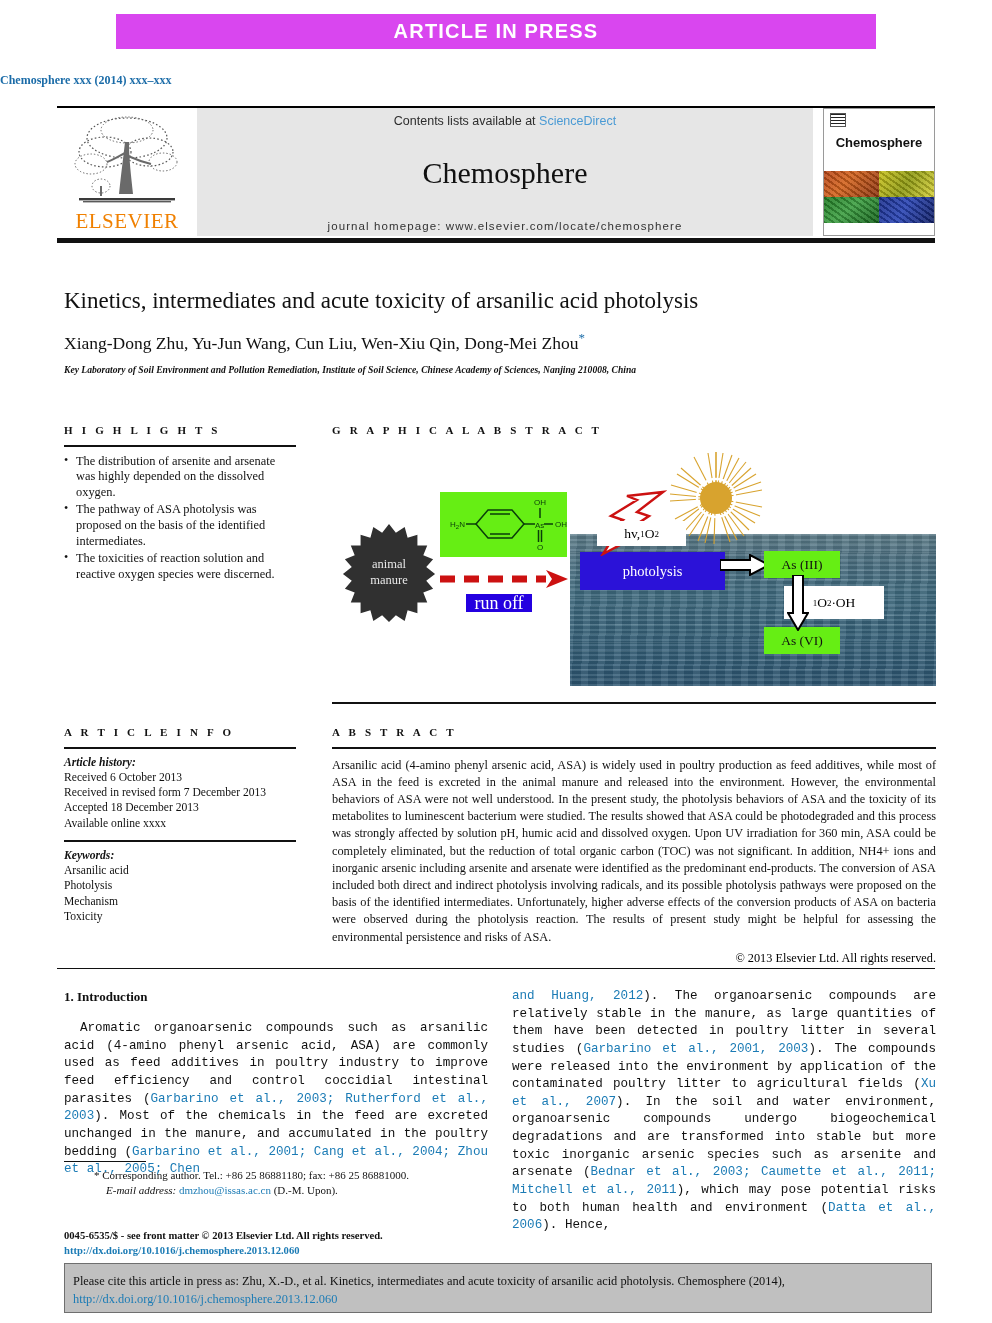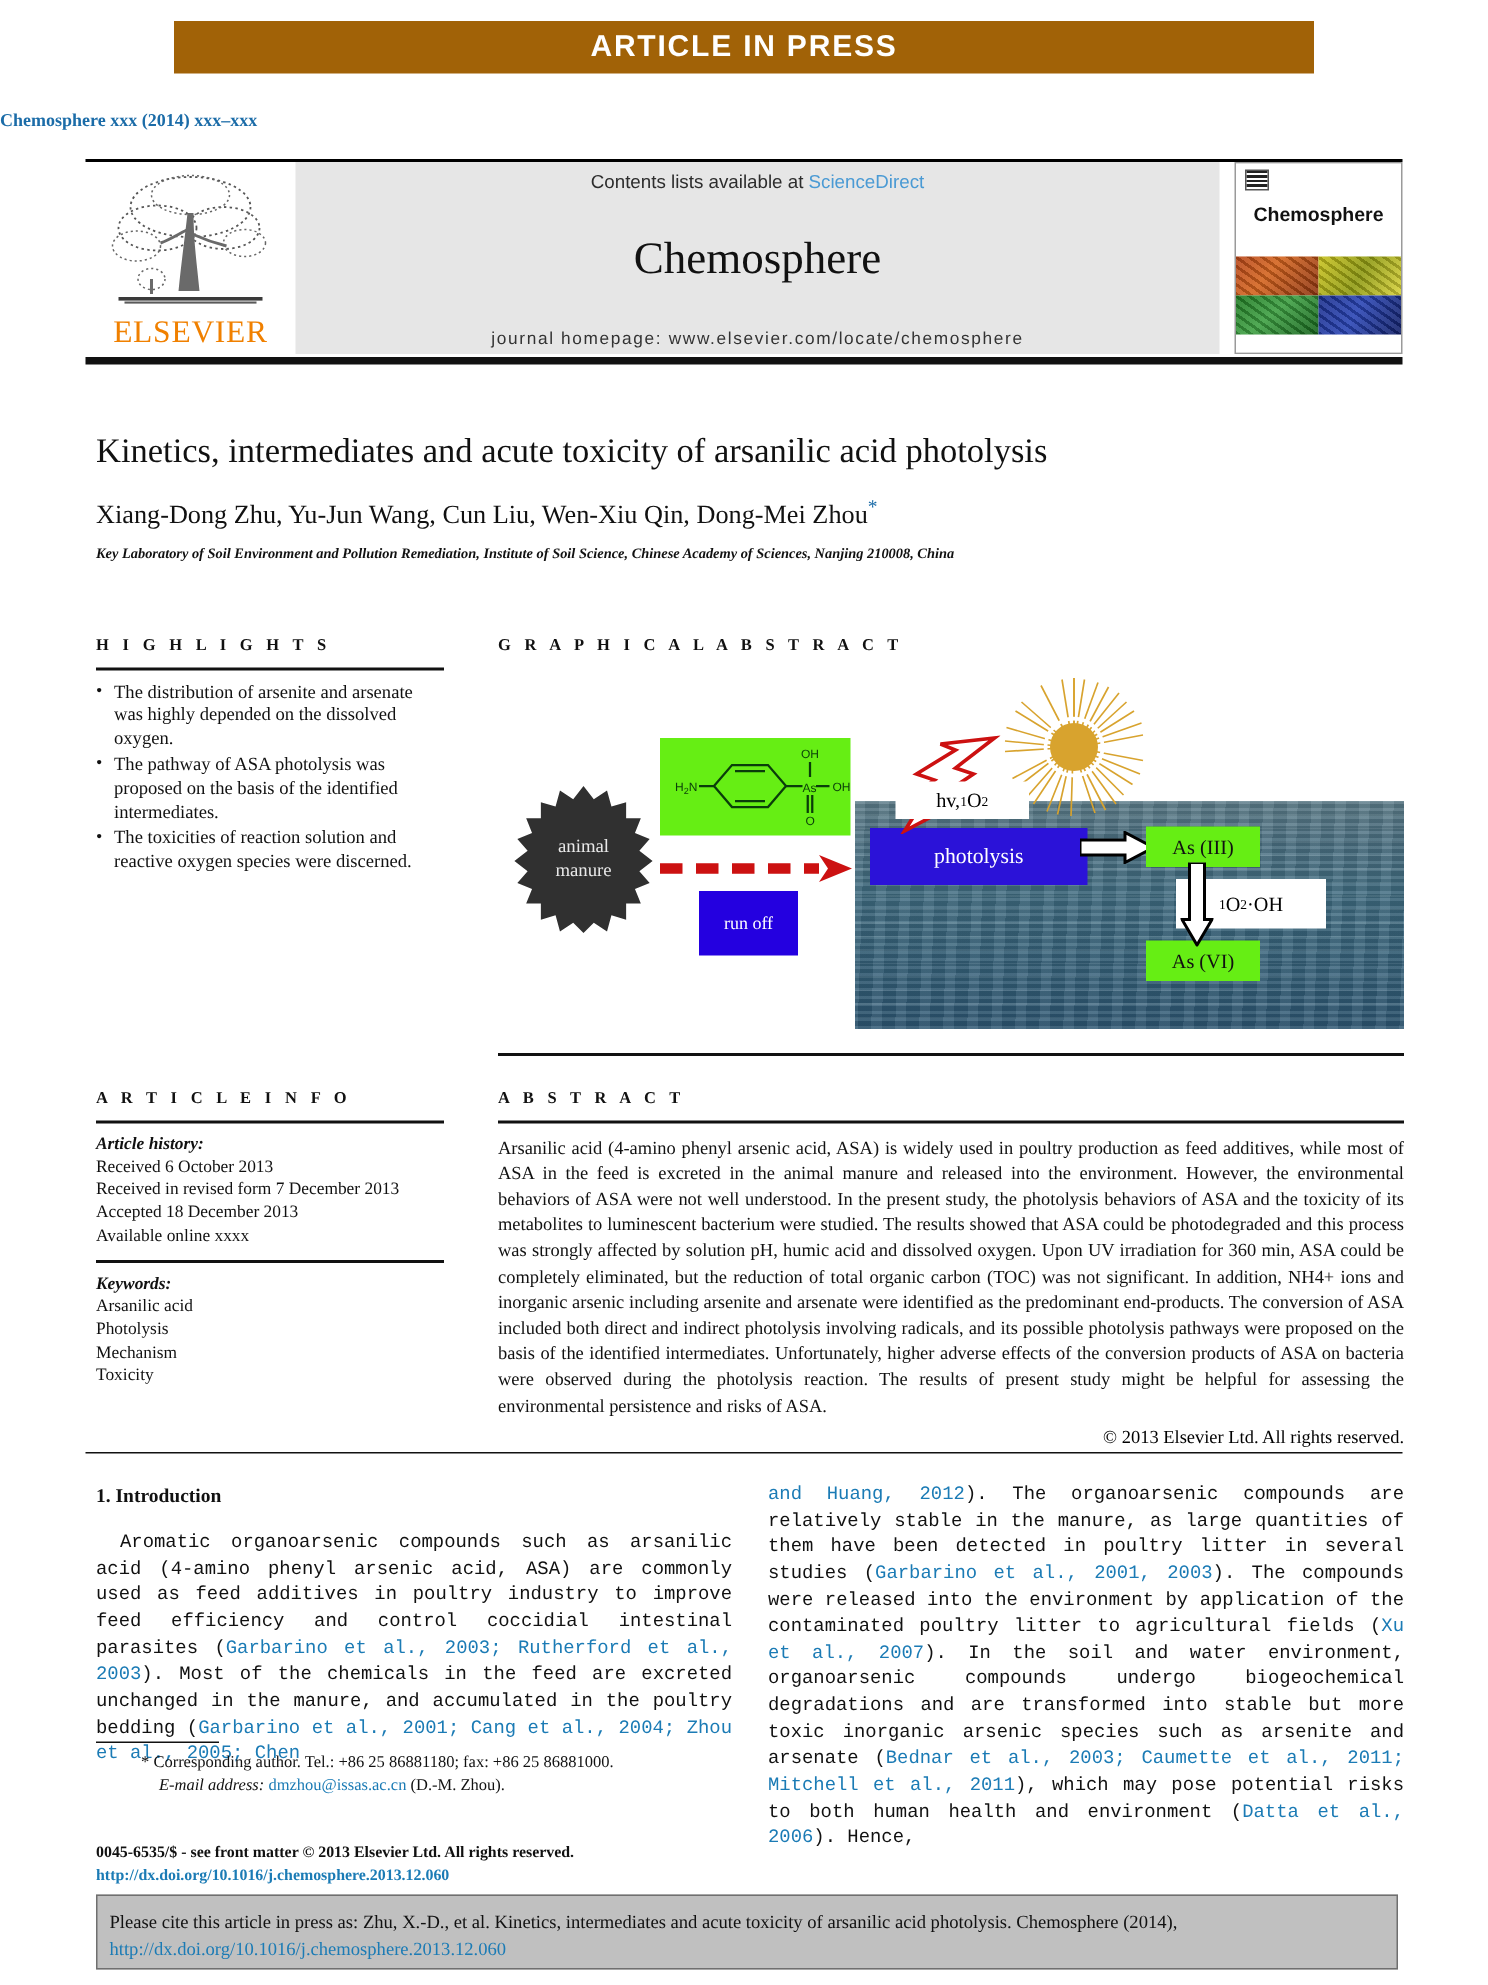--- a/index.html
+++ b/index.html
@@ -10,21 +10,21 @@
     font-family: "Liberation Serif", "DejaVu Serif", serif;
     color:#000;
     position:relative;
     overflow:hidden;
   }
   .page { position:absolute; left:0; top:0; width:992px; height:1323px; }
 
   
   .aip-banner{
     position:absolute; left:116px; top:14px; width:760px; height:35px;
-    background:#a16207;
+    background:#d946ef;
     display:flex; align-items:center; justify-content:center;
   }
   .aip-text{
     font-family:"Liberation Sans","DejaVu Sans",sans-serif;
     font-weight:bold; font-size:20px; color:#ffffff; letter-spacing:1.2px;
   }
 
   
   .runhead{
     position:absolute; left:0; top:73px; width:992px; 
@@ -150,23 +150,23 @@
     z-index:3;
   }
   
   .mol-box{
     position:absolute; left:108px; top:48px; width:127px; height:65px;
     background:#66ee14; z-index:2;
   }
   
   .red-arrow{ position:absolute; left:106px; top:124px; width:132px; height:22px; z-index:4;}
   .runoff-box{
-    position:absolute; left:134px; top:150px; width:66px; height:43px;
+    position:absolute; left:134px; top:150px; width:66px; height:18px;
     background:#2400e0; color:#fff; display:flex; align-items:center; justify-content:center;
-    font-family:"Liberation Serif",serif; font-size:12px; z-index:5;
+    font-family:"Liberation Serif",serif; font-size:18px; z-index:5;
   }
   .photolysis-box{
     position:absolute; left:248px; top:108px; width:145px; height:38px;
     background:#2b12d8; color:#fff; display:flex; align-items:center; justify-content:center;
     font-family:"Liberation Serif",serif; font-size:14.5px; z-index:5;
   }
   .asIII{
     position:absolute; left:432px; top:107px; width:76px; height:27px;
     background:#66ee14; color:#111; display:flex; align-items:center; justify-content:center;
     font-family:"Liberation Serif",serif; font-size:13.5px; z-index:6;
@@ -468,21 +468,21 @@
 
   <div class="fn-rule"></div>
   <div class="fn">
     <div>
       <span>*</span>
       <span>Corresponding author. Tel.: +86 25 86881180; fax: +86 25 86881000.</span>
     </div>
     <div style="padding-left:12px">
       <span class="fn-ital">E-mail address:</span>
       <span class="lnk">dmzhou@issas.ac.cn</span>
-      <span>(D.-M. Zhou).</span>
+      <span>(D.-M. Upon).</span>
     </div>
   </div>
 
   <div class="issn">
     <div>0045-6535/$ - see front matter © 2013 Elsevier Ltd. All rights reserved.</div>
     <div class="lnk">http://dx.doi.org/10.1016/j.chemosphere.2013.12.060</div>
   </div>
 
   <div class="cite-box">
     <span>Please cite this article in press as: Zhu, X.-D., et al. Kinetics, intermediates and acute toxicity of arsanilic acid photolysis. Chemosphere (2014), </span><span class="lnk">http://</span><span class="lnk">dx.doi.org/10.1016/j.chemosphere.2013.12.060</span>

